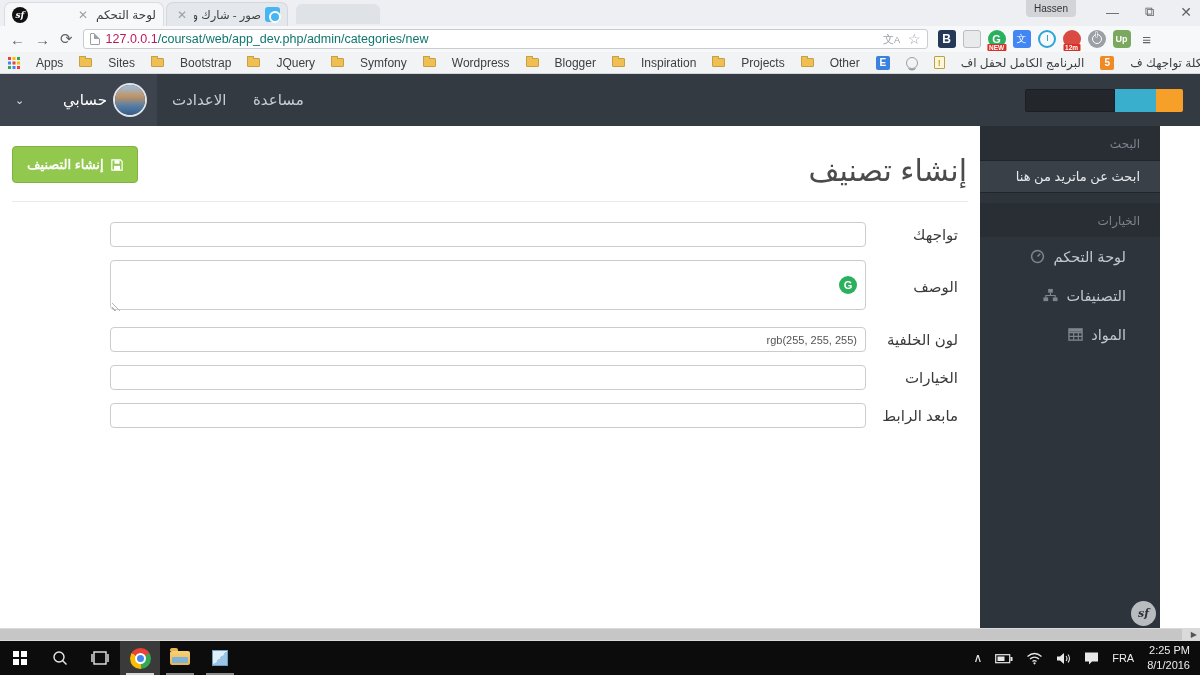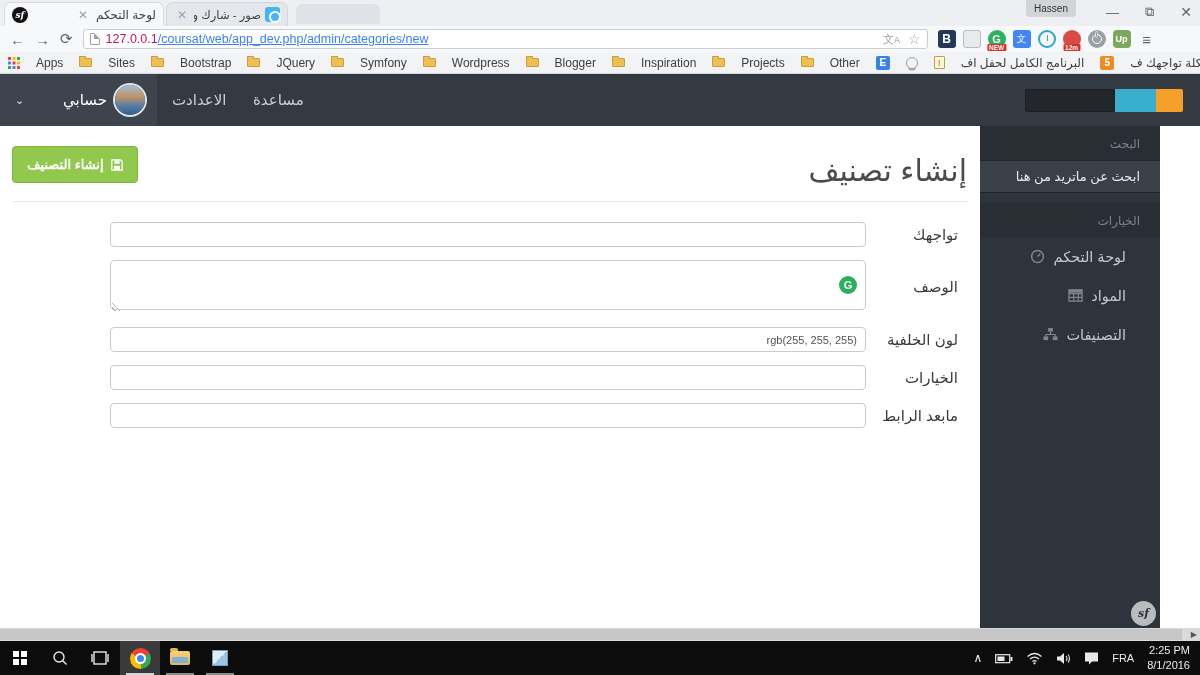--- a/index.html
+++ b/index.html
@@ -33,21 +33,21 @@
 
   #toolbar { left:0; top:26px; width:1200px; height:26px; background:#f7f8f9; display:flex; align-items:center; }
   .navarrow { font-size:15px; color:#5f6368; margin-left:10px; }
   #omnibox { margin-left:10px; width:845px; height:20px; background:#fff; border:1px solid #c9ccd0;
              border-radius:3px; display:flex; align-items:center; padding:0 6px; gap:6px; }
   .doc-icon { width:10px; height:12px; border:1px solid #9aa0a6; border-radius:1px; position:relative; }
   .doc-icon::after{ content:''; position:absolute; right:-1px; top:-1px; border:3px solid #f7f8f9;
              border-left-color:#9aa0a6; border-bottom-color:#9aa0a6; }
   #url { font-size:12.5px; white-space:nowrap; overflow:hidden; flex:1; }
   #url .host { color:#be185d; }
-  #url .path { color:#3b82f6;text-decoration:underline; }
+  #url .path { color:#0f766e; }
   .omni-right { display:flex; gap:8px; align-items:center; color:#9aa0a6; font-size:12px; }
   #ext-row { display:flex; align-items:center; gap:7px; margin-left:10px; }
   .ext { width:18px; height:18px; position:relative; display:flex; align-items:center; justify-content:center; }
   .ext-b { background:#253858; border-radius:3px; color:#fff; font-size:12px; font-weight:bold; }
   .ext-cube { border:1.5px solid #b9bec4; background:#e8eaec; border-radius:3px; }
   .ext-gram { background:#2bb05e; border-radius:50%; color:#fff; font-weight:bold; font-size:11px; }
   .badge-under { position:absolute; bottom:-3px; left:50%; transform:translateX(-50%);
                  background:#d93025; color:#fff; font-size:6.5px; font-weight:bold; padding:0 2px;
                  border-radius:1px; line-height:7px; }
   .ext-translate { background:#4285f4; border-radius:3px; color:#fff; font-size:10px; }
@@ -352,34 +352,34 @@
   <div class="side-h" style="margin-top:10px">الخيارات</div>
 
   <div class="side-item">
     <span class="lab">لوحة التحكم</span>
     <svg class="ic" viewBox="0 0 16 16">
       <circle cx="8" cy="8" r="6.3" fill="none" stroke="#99a0a8" stroke-width="1.6"></circle>
       <line x1="8" y1="8" x2="11" y2="5" stroke="#99a0a8" stroke-width="1.6"></line>
     </svg>
   </div>
   <div class="side-item">
-    <span class="lab">المواد</span>
-    <svg class="ic" viewBox="0 0 16 16">
-      <rect x="1" y="2" width="14" height="12" fill="none" stroke="#99a0a8" stroke-width="1.4"></rect>
-      <path d="M1 6 h14 M1 10 h14 M6 6 v8 M11 6 v8" stroke="#99a0a8" stroke-width="1.2"></path>
-      <rect x="1" y="2" width="14" height="3" fill="#99a0a8"></rect>
-    </svg>
-  </div>
-  <div class="side-item">
     <span class="lab">التصنيفات</span>
     <svg class="ic" viewBox="0 0 16 16">
       <rect x="5.5" y="1" width="5" height="4" fill="#99a0a8"></rect>
       <rect x="0.5" y="10" width="5" height="4" fill="#99a0a8"></rect>
         <rect x="10.5" y="10" width="5" height="4" fill="#99a0a8"></rect>
       <path d="M8 5 v3 M3 10 v-2 h10 v2" fill="none" stroke="#99a0a8" stroke-width="1.2"></path>
+    </svg>
+  </div>
+  <div class="side-item">
+    <span class="lab">المواد</span>
+    <svg class="ic" viewBox="0 0 16 16">
+      <rect x="1" y="2" width="14" height="12" fill="none" stroke="#99a0a8" stroke-width="1.4"></rect>
+      <path d="M1 6 h14 M1 10 h14 M6 6 v8 M11 6 v8" stroke="#99a0a8" stroke-width="1.2"></path>
+      <rect x="1" y="2" width="14" height="3" fill="#99a0a8"></rect>
     </svg>
   </div>
   <div id="profiler">sf</div>
 </div>
 
 <div id="hscroll" class="abs">
   <div id="hthumb"></div>
   <span id="harrow">▶</span>
 </div>
 

